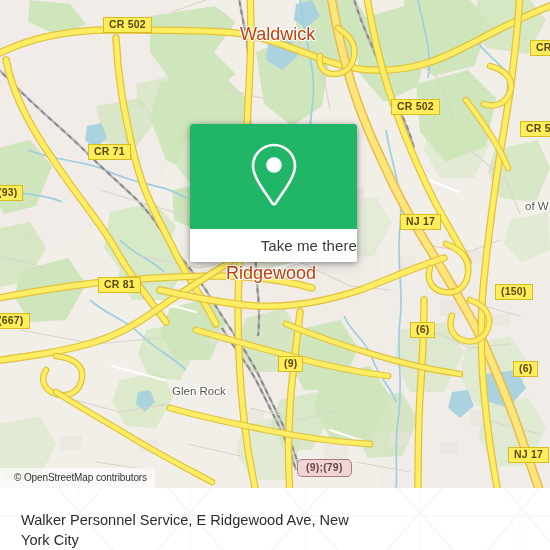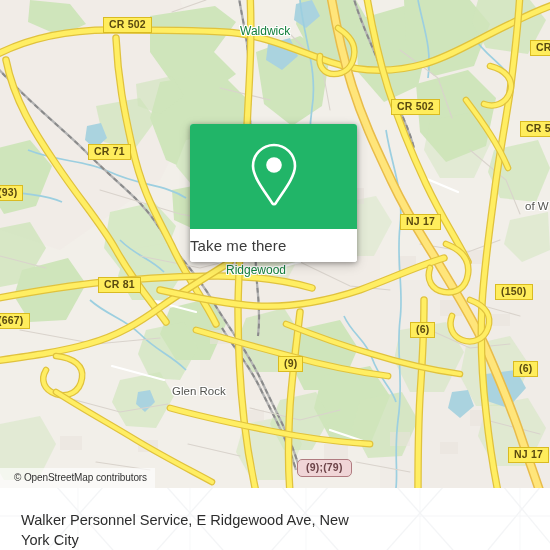--- a/index.html
+++ b/index.html
@@ -35,21 +35,21 @@
     position: absolute;
     font-family: "Liberation Sans", sans-serif;
     color: #4a4a48;
     white-space: nowrap;
     text-shadow:
        1px 0 0 rgba(255,255,255,.9), -1px 0 0 rgba(255,255,255,.9),
        0 1px 0 rgba(255,255,255,.9), 0 -1px 0 rgba(255,255,255,.9),
        1px 1px 0 rgba(255,255,255,.9), -1px -1px 0 rgba(255,255,255,.9),
        1px -1px 0 rgba(255,255,255,.9), -1px 1px 0 rgba(255,255,255,.9);
   }
-  .city-label { font-size: 12px; color: #15803d; text-align: center; }
+  .city-label { font-size: 18px; color: #c2410c; text-align: center; }
   .city-label-sm { font-size: 11.5px; color: #54544f; }
 
   
   .shield {
     position: absolute;
     background: #ffed5c;
     border: 1.4px solid #d9bb22;
     border-radius: 0;
     color: #5a4a10;
     font-size: 10.5px;
@@ -97,21 +97,21 @@
     background: #21b568;
     display: flex;
     align-items: center;
     justify-content: center;
   }
   #card-bottom {
     height: 33px;
     background: #ffffff;
     display: flex;
     align-items: center;
-    justify-content: flex-start;
+    justify-content: flex-end;
   }
   #take-me-there {
     font-size: 15px;
     color: #3b3b3b;
     font-family: "Liberation Sans", sans-serif;
     letter-spacing: .1px;
   }
 
   
   #footer {

